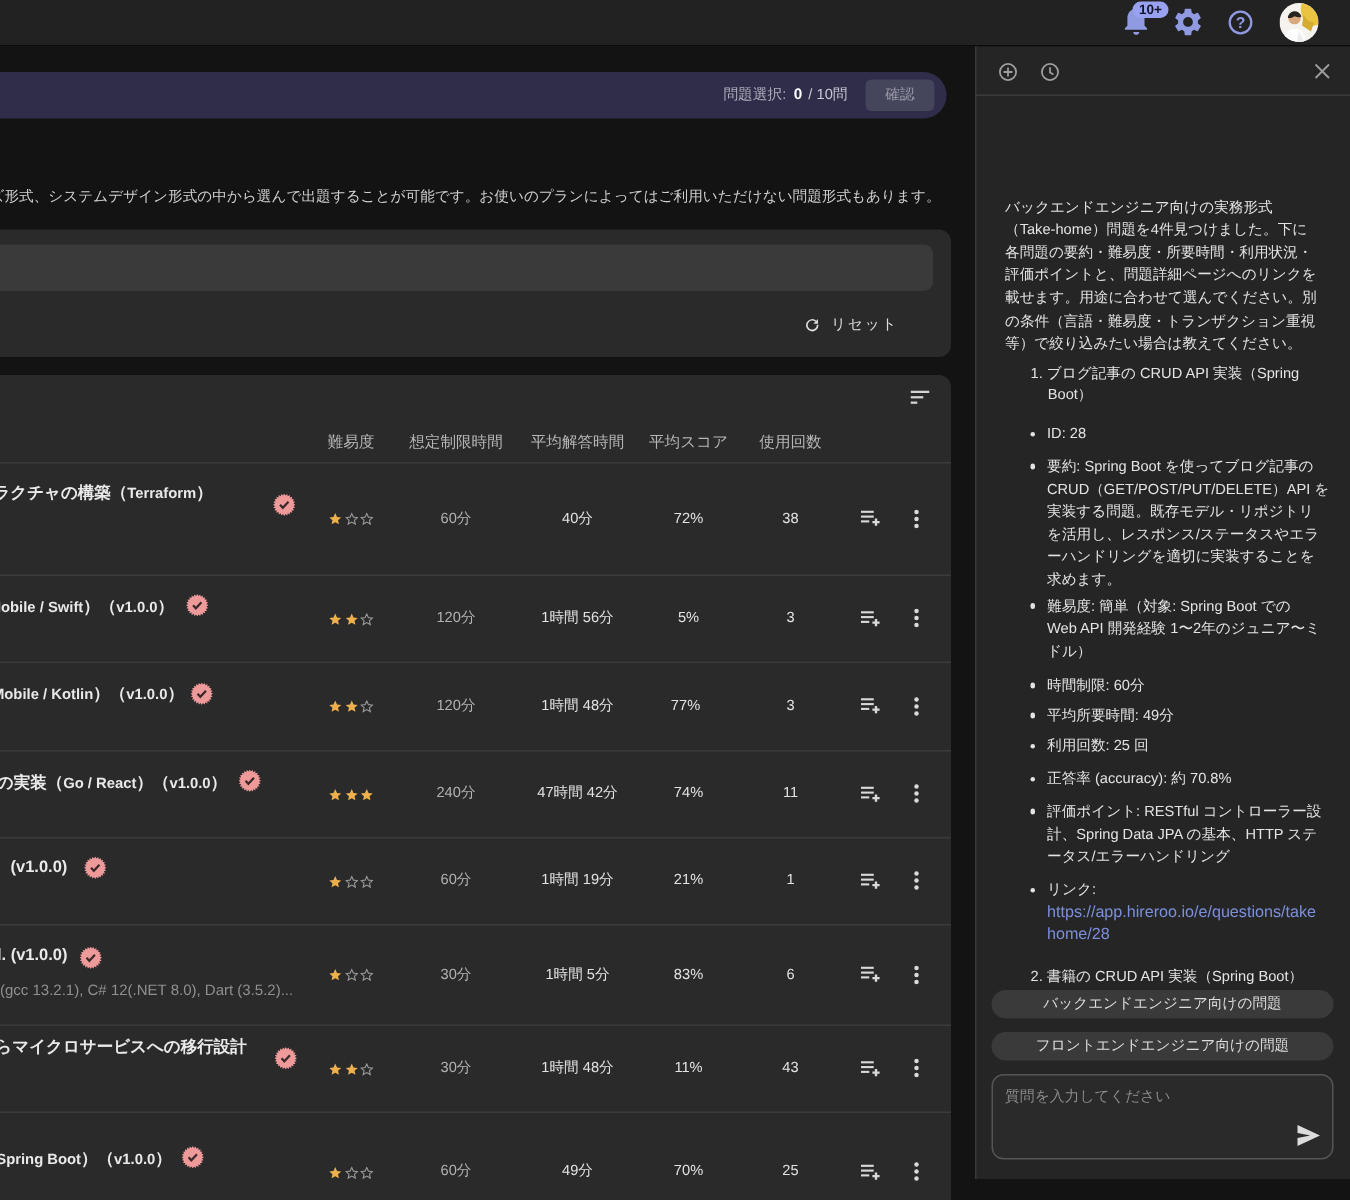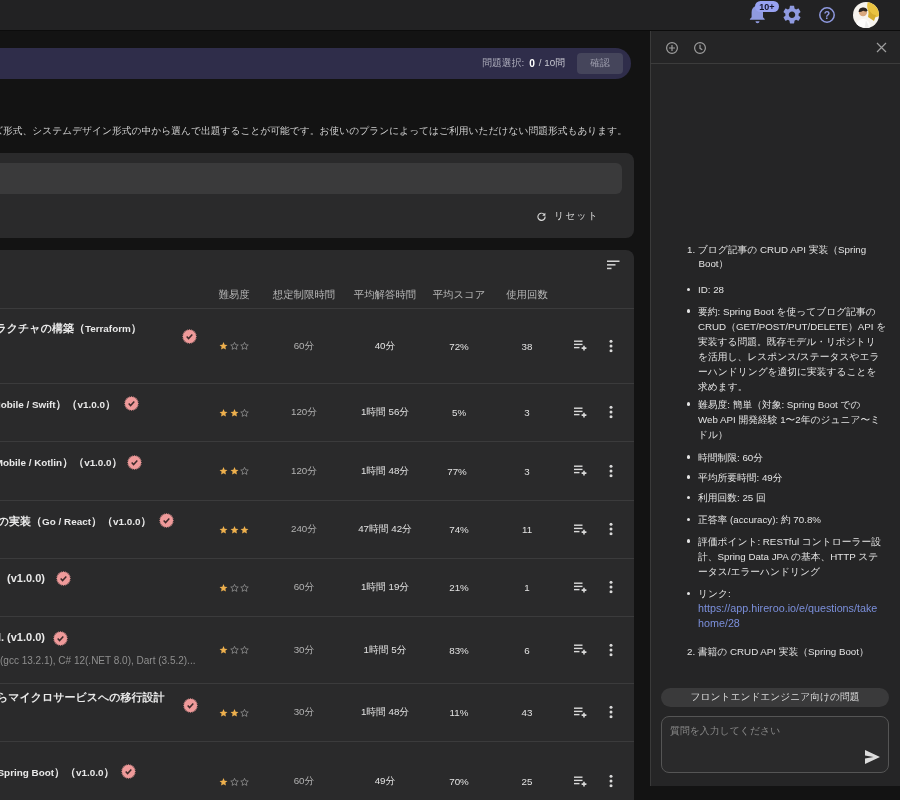--- a/index.html
+++ b/index.html
@@ -394,20 +394,21 @@
   <circle cx="6" cy="6" r="5.4" fill="none" stroke="#9e9e9e" stroke-width="1.2"></circle>
   <path d="M6 3v6M3 6h6" stroke="#9e9e9e" stroke-width="1.2"></path>
   <circle cx="34" cy="6" r="5.4" fill="none" stroke="#9e9e9e" stroke-width="1.2"></circle>
   <path d="M34 2.8V6.3l2.3 1.4" stroke="#9e9e9e" stroke-width="1.2" fill="none"></path>
 </svg>
 <svg class="abs" style="left:876px;top:42px" width="11" height="11" viewBox="0 0 11 11">
   <path d="M1 1l9 9M10 1l-9 9" stroke="#9e9e9e" stroke-width="1.2"></path>
 </svg>
 
 
+<div class="ptext" style="left:670px;top:130.5px">バックエンドエンジニア向けの実務形式<br>（Take-home）問題を4件見つけました。下に<br>各問題の要約・難易度・所要時間・利用状況・<br>評価ポイントと、問題詳細ページへのリンクを<br>載せます。用途に合わせて選んでください。別<br>の条件（言語・難易度・トランザクション重視<br>等）で絞り込みたい場合は教えてください。</div>
 
 <div class="ptext plist" style="left:687px;top:243px;line-height:14px">1.&nbsp;ブログ記事の CRUD API 実装（Spring<br><span style="margin-left:11.5px">Boot）</span></div>
 
 <div id="bullets">
       <div class="bullet-dot" style="left:686.5px;top:287.7px"></div>
       <div class="ptext plist" style="left:698px;top:282px">ID: 28</div>
       <div class="bullet-dot" style="left:686.5px;top:309.2px"></div>
       <div class="ptext plist" style="left:698px;top:303.5px">要約: Spring Boot を使ってブログ記事の<br>CRUD（GET/POST/PUT/DELETE）API を<br>実装する問題。既存モデル・リポジトリ<br>を活用し、レスポンス/ステータスやエラ<br>ーハンドリングを適切に実装することを<br>求めます。</div>
       <div class="bullet-dot" style="left:686.5px;top:402.2px"></div>
       <div class="ptext plist" style="left:698px;top:396.5px">難易度: 簡単（対象: Spring Boot での<br>Web API 開発経験 1〜2年のジュニア〜ミ<br>ドル）</div>
@@ -420,20 +421,21 @@
       <div class="bullet-dot" style="left:686.5px;top:517.7px"></div>
       <div class="ptext plist" style="left:698px;top:512px">正答率 (accuracy): 約 70.8%</div>
       <div class="bullet-dot" style="left:686.5px;top:539.2px"></div>
       <div class="ptext plist" style="left:698px;top:533.5px">評価ポイント: RESTful コントローラー設<br>計、Spring Data JPA の基本、HTTP ステ<br>ータス/エラーハンドリング</div>
       <div class="bullet-dot" style="left:686.5px;top:591.7px"></div>
       <div class="ptext plist" style="left:698px;top:586px">リンク:<br><span class="plink">https://app.hireroo.io/e/questions/take</span><br><span class="plink">home/28</span></div>
     </div>
 
 <div class="ptext" style="left:687px;top:644px">2.&nbsp;書籍の CRUD API 実装（Spring Boot）</div>
 
+<div class="pill" style="top:660px">バックエンドエンジニア向けの問題</div>
 <div class="pill" style="top:688px">フロントエンドエンジニア向けの問題</div>
 <div class="abs" id="chatinput">
       <span class="ph">質問を入力してください</span>
   <svg style="position:absolute;right:8px;bottom:8px" width="16" height="14" viewBox="0 0 16 14">
     <path d="M1 0l15 7-15 7 0-5.4L9.5 7 1 5.4z" fill="#dcdcdc"></path>
   </svg>
 </div>
 
 
 </div>

